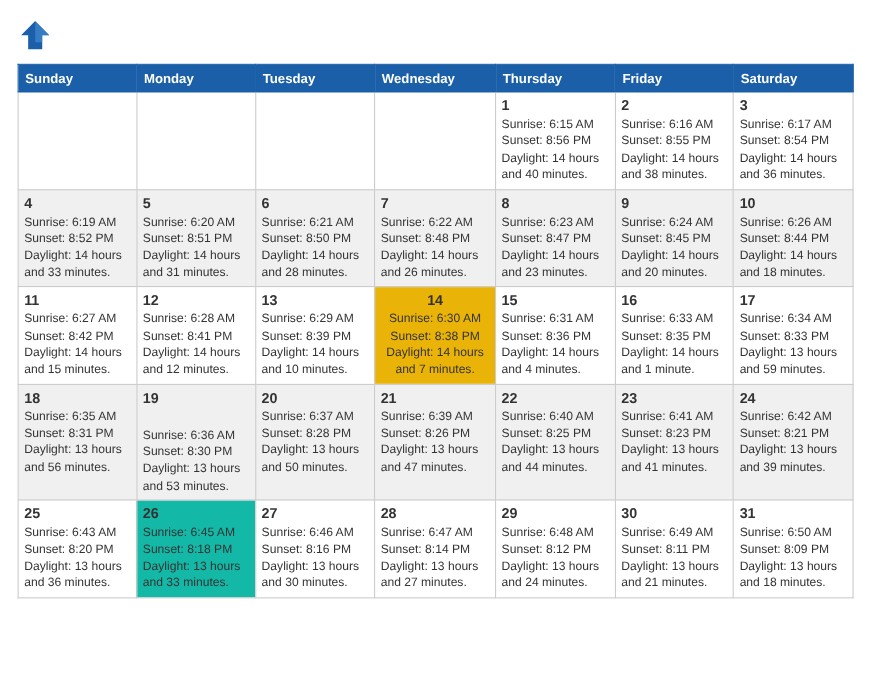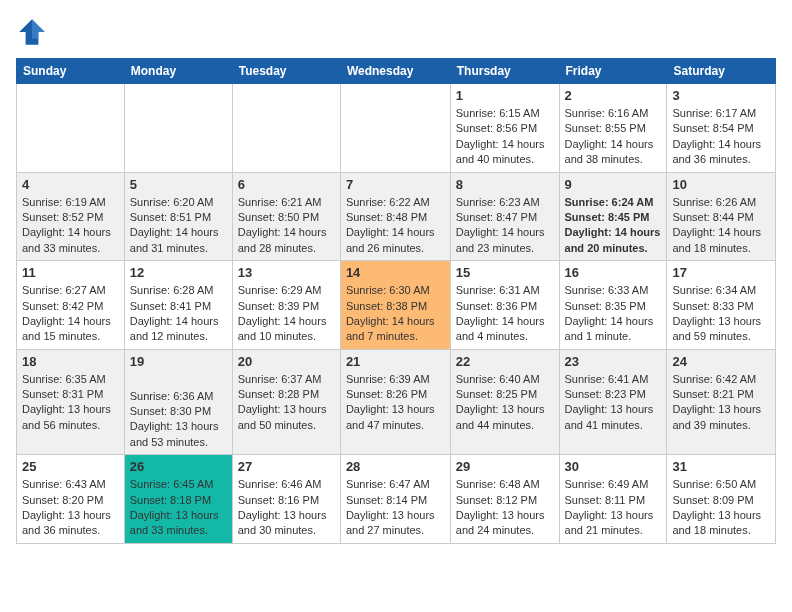--- a/index.html
+++ b/index.html
@@ -174,21 +174,21 @@
 Daylight: 14 hours and 26 minutes.</div>
         </td>
         <td style="background-color: rgb(240, 240, 240);">
           <span class="day-num">8</span>
           <div class="day-info" style="white-space: pre-line;">Sunrise: 6:23 AM
 Sunset: 8:47 PM
 Daylight: 14 hours and 23 minutes.</div>
         </td>
         <td style="background-color: rgb(240, 240, 240);">
           <span class="day-num">9</span>
-          <div class="day-info" style="white-space: pre-line; font-weight: bold;">Sunrise: 6:24 AM
+          <div class="day-info" style="white-space: pre-line;">Sunrise: 6:24 AM
 Sunset: 8:45 PM
 Daylight: 14 hours and 20 minutes.</div>
         </td>
         <td style="background-color: rgb(240, 240, 240);">
           <span class="day-num">10</span>
           <div class="day-info" style="white-space: pre-line;">Sunrise: 6:26 AM
 Sunset: 8:44 PM
 Daylight: 14 hours and 18 minutes.</div>
         </td>
       </tr>
@@ -204,21 +204,21 @@
           <div class="day-info" style="white-space: pre-line;">Sunrise: 6:28 AM
 Sunset: 8:41 PM
 Daylight: 14 hours and 12 minutes.</div>
         </td>
         <td style="background-color: rgb(255, 255, 255);">
           <span class="day-num">13</span>
           <div class="day-info" style="white-space: pre-line;">Sunrise: 6:29 AM
 Sunset: 8:39 PM
 Daylight: 14 hours and 10 minutes.</div>
         </td>
-        <td style="background-color: #fdba74;">
+        <td style="background-color: #eab308; text-align: center;">
           <span class="day-num">14</span>
           <div class="day-info" style="white-space: pre-line;">Sunrise: 6:30 AM
 Sunset: 8:38 PM
 Daylight: 14 hours and 7 minutes.</div>
         </td>
         <td style="background-color: rgb(255, 255, 255);">
           <span class="day-num">15</span>
           <div class="day-info" style="white-space: pre-line;">Sunrise: 6:31 AM
 Sunset: 8:36 PM
 Daylight: 14 hours and 4 minutes.</div>

